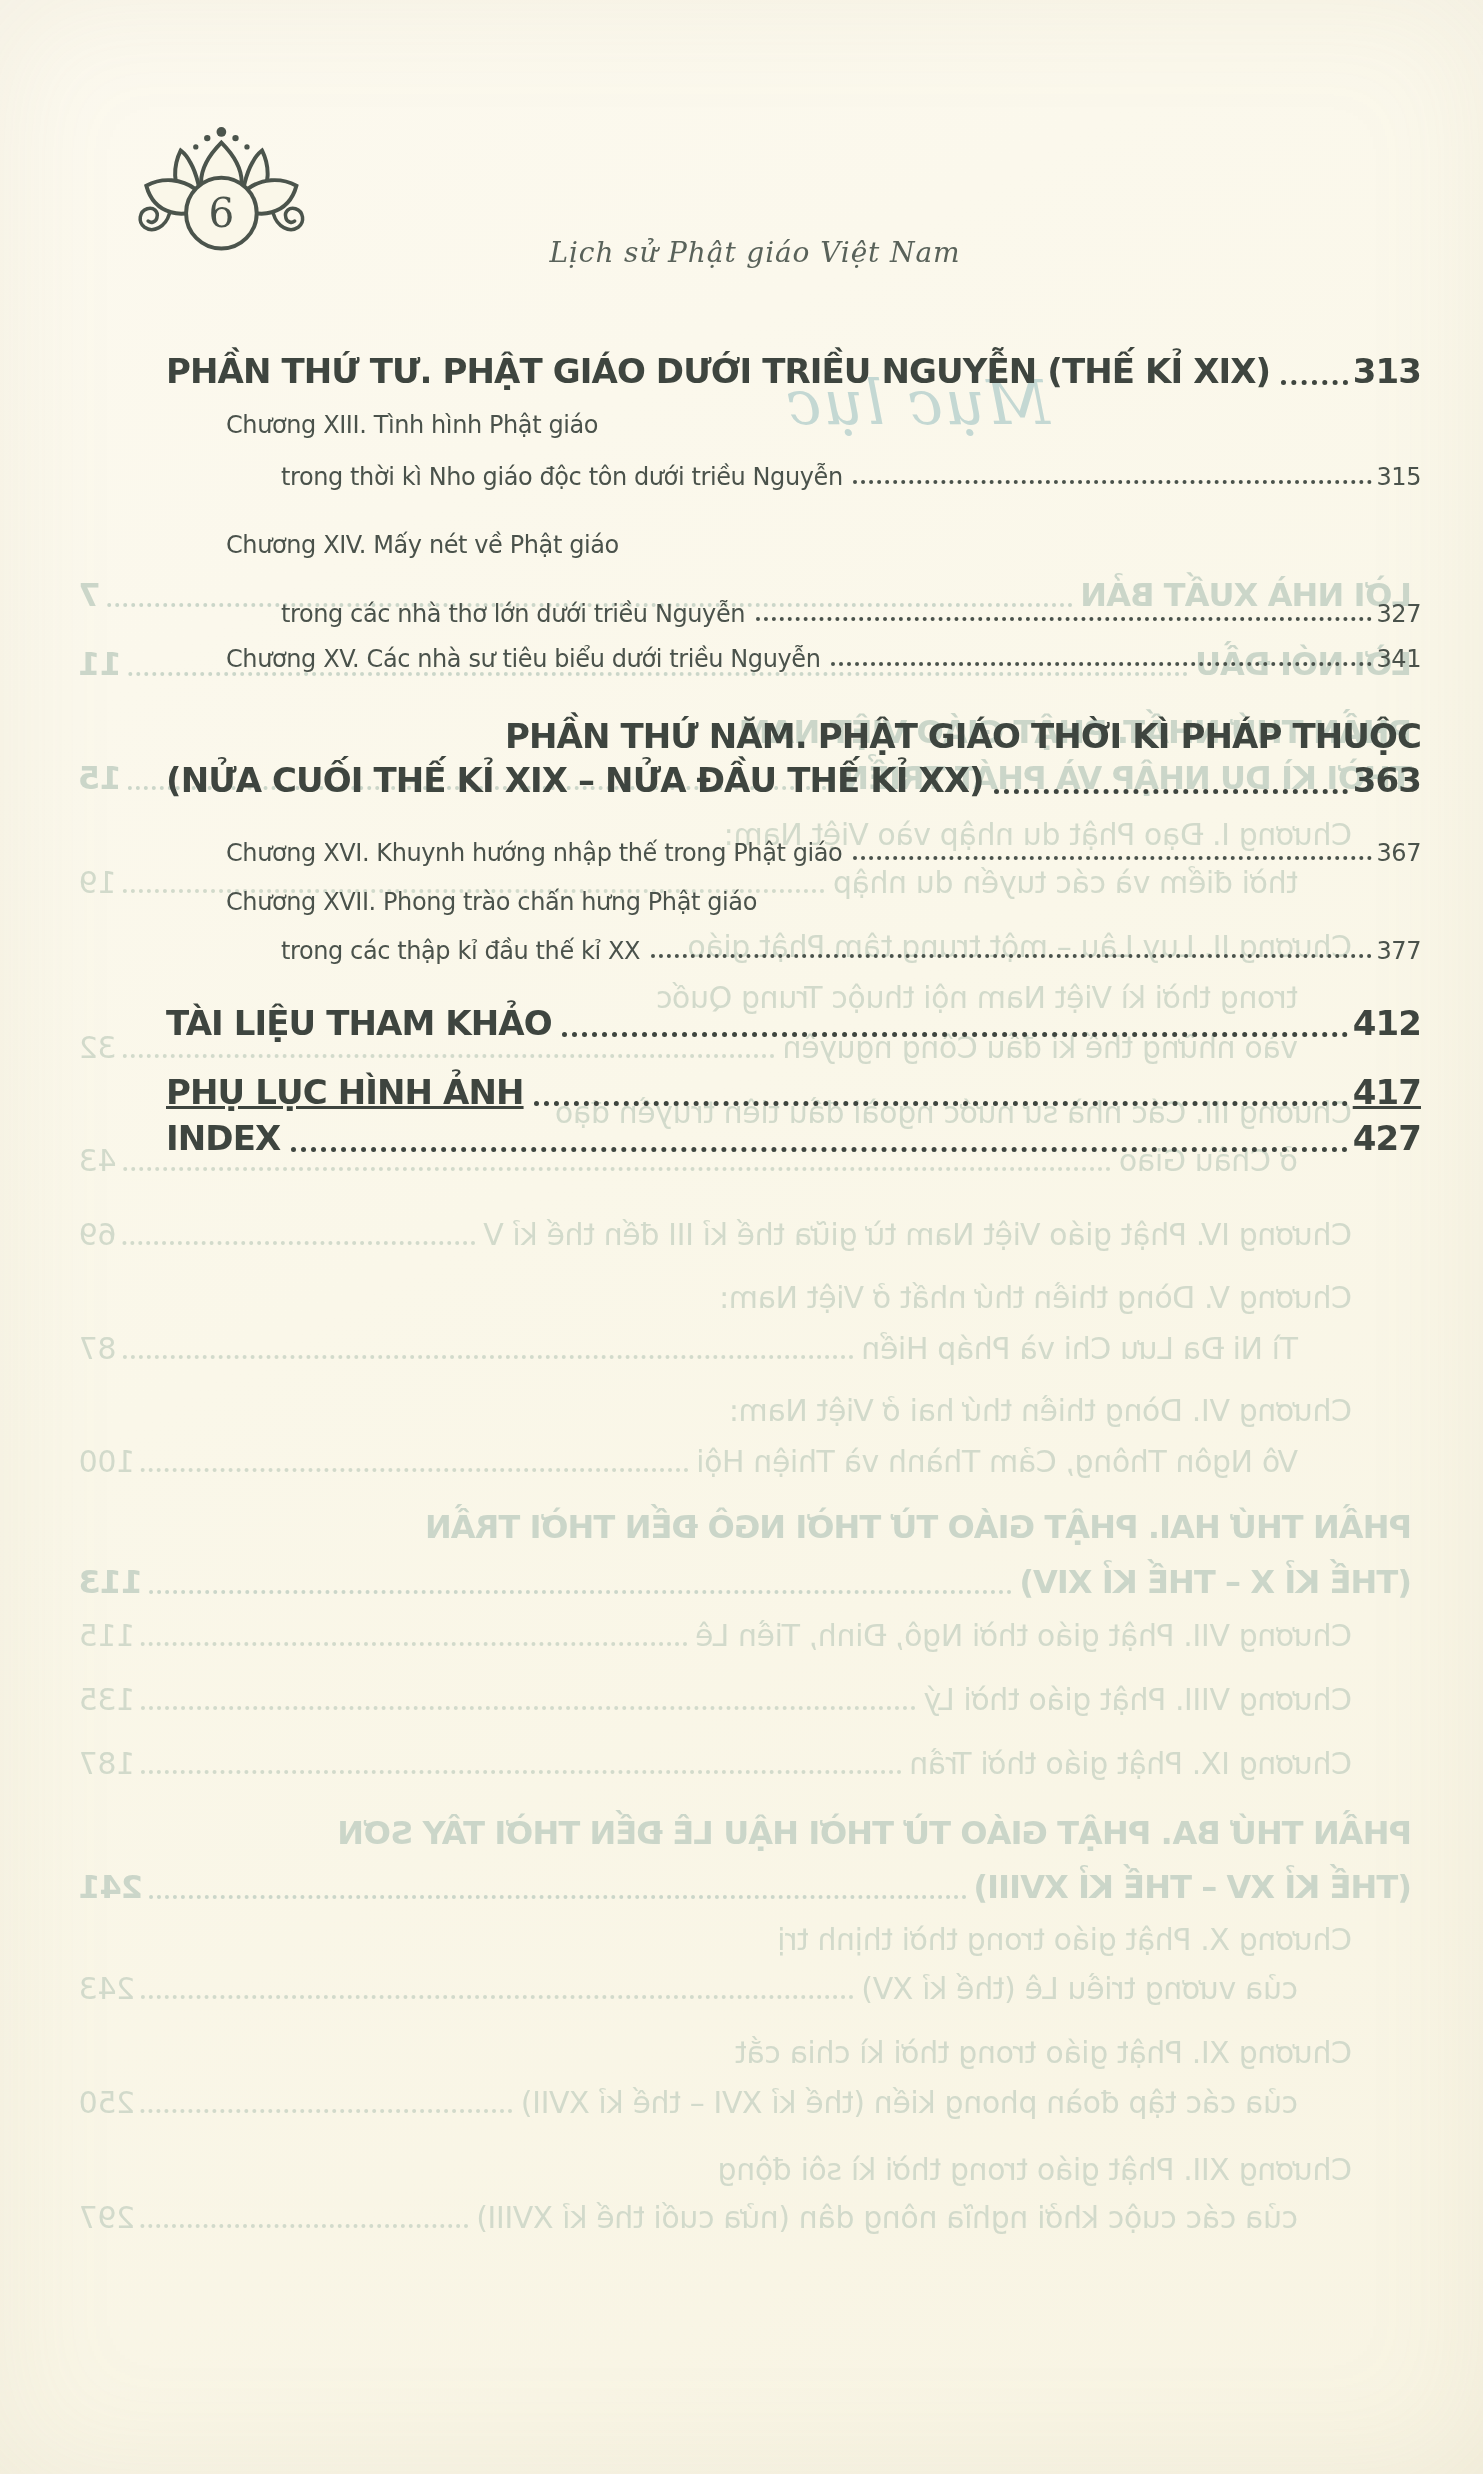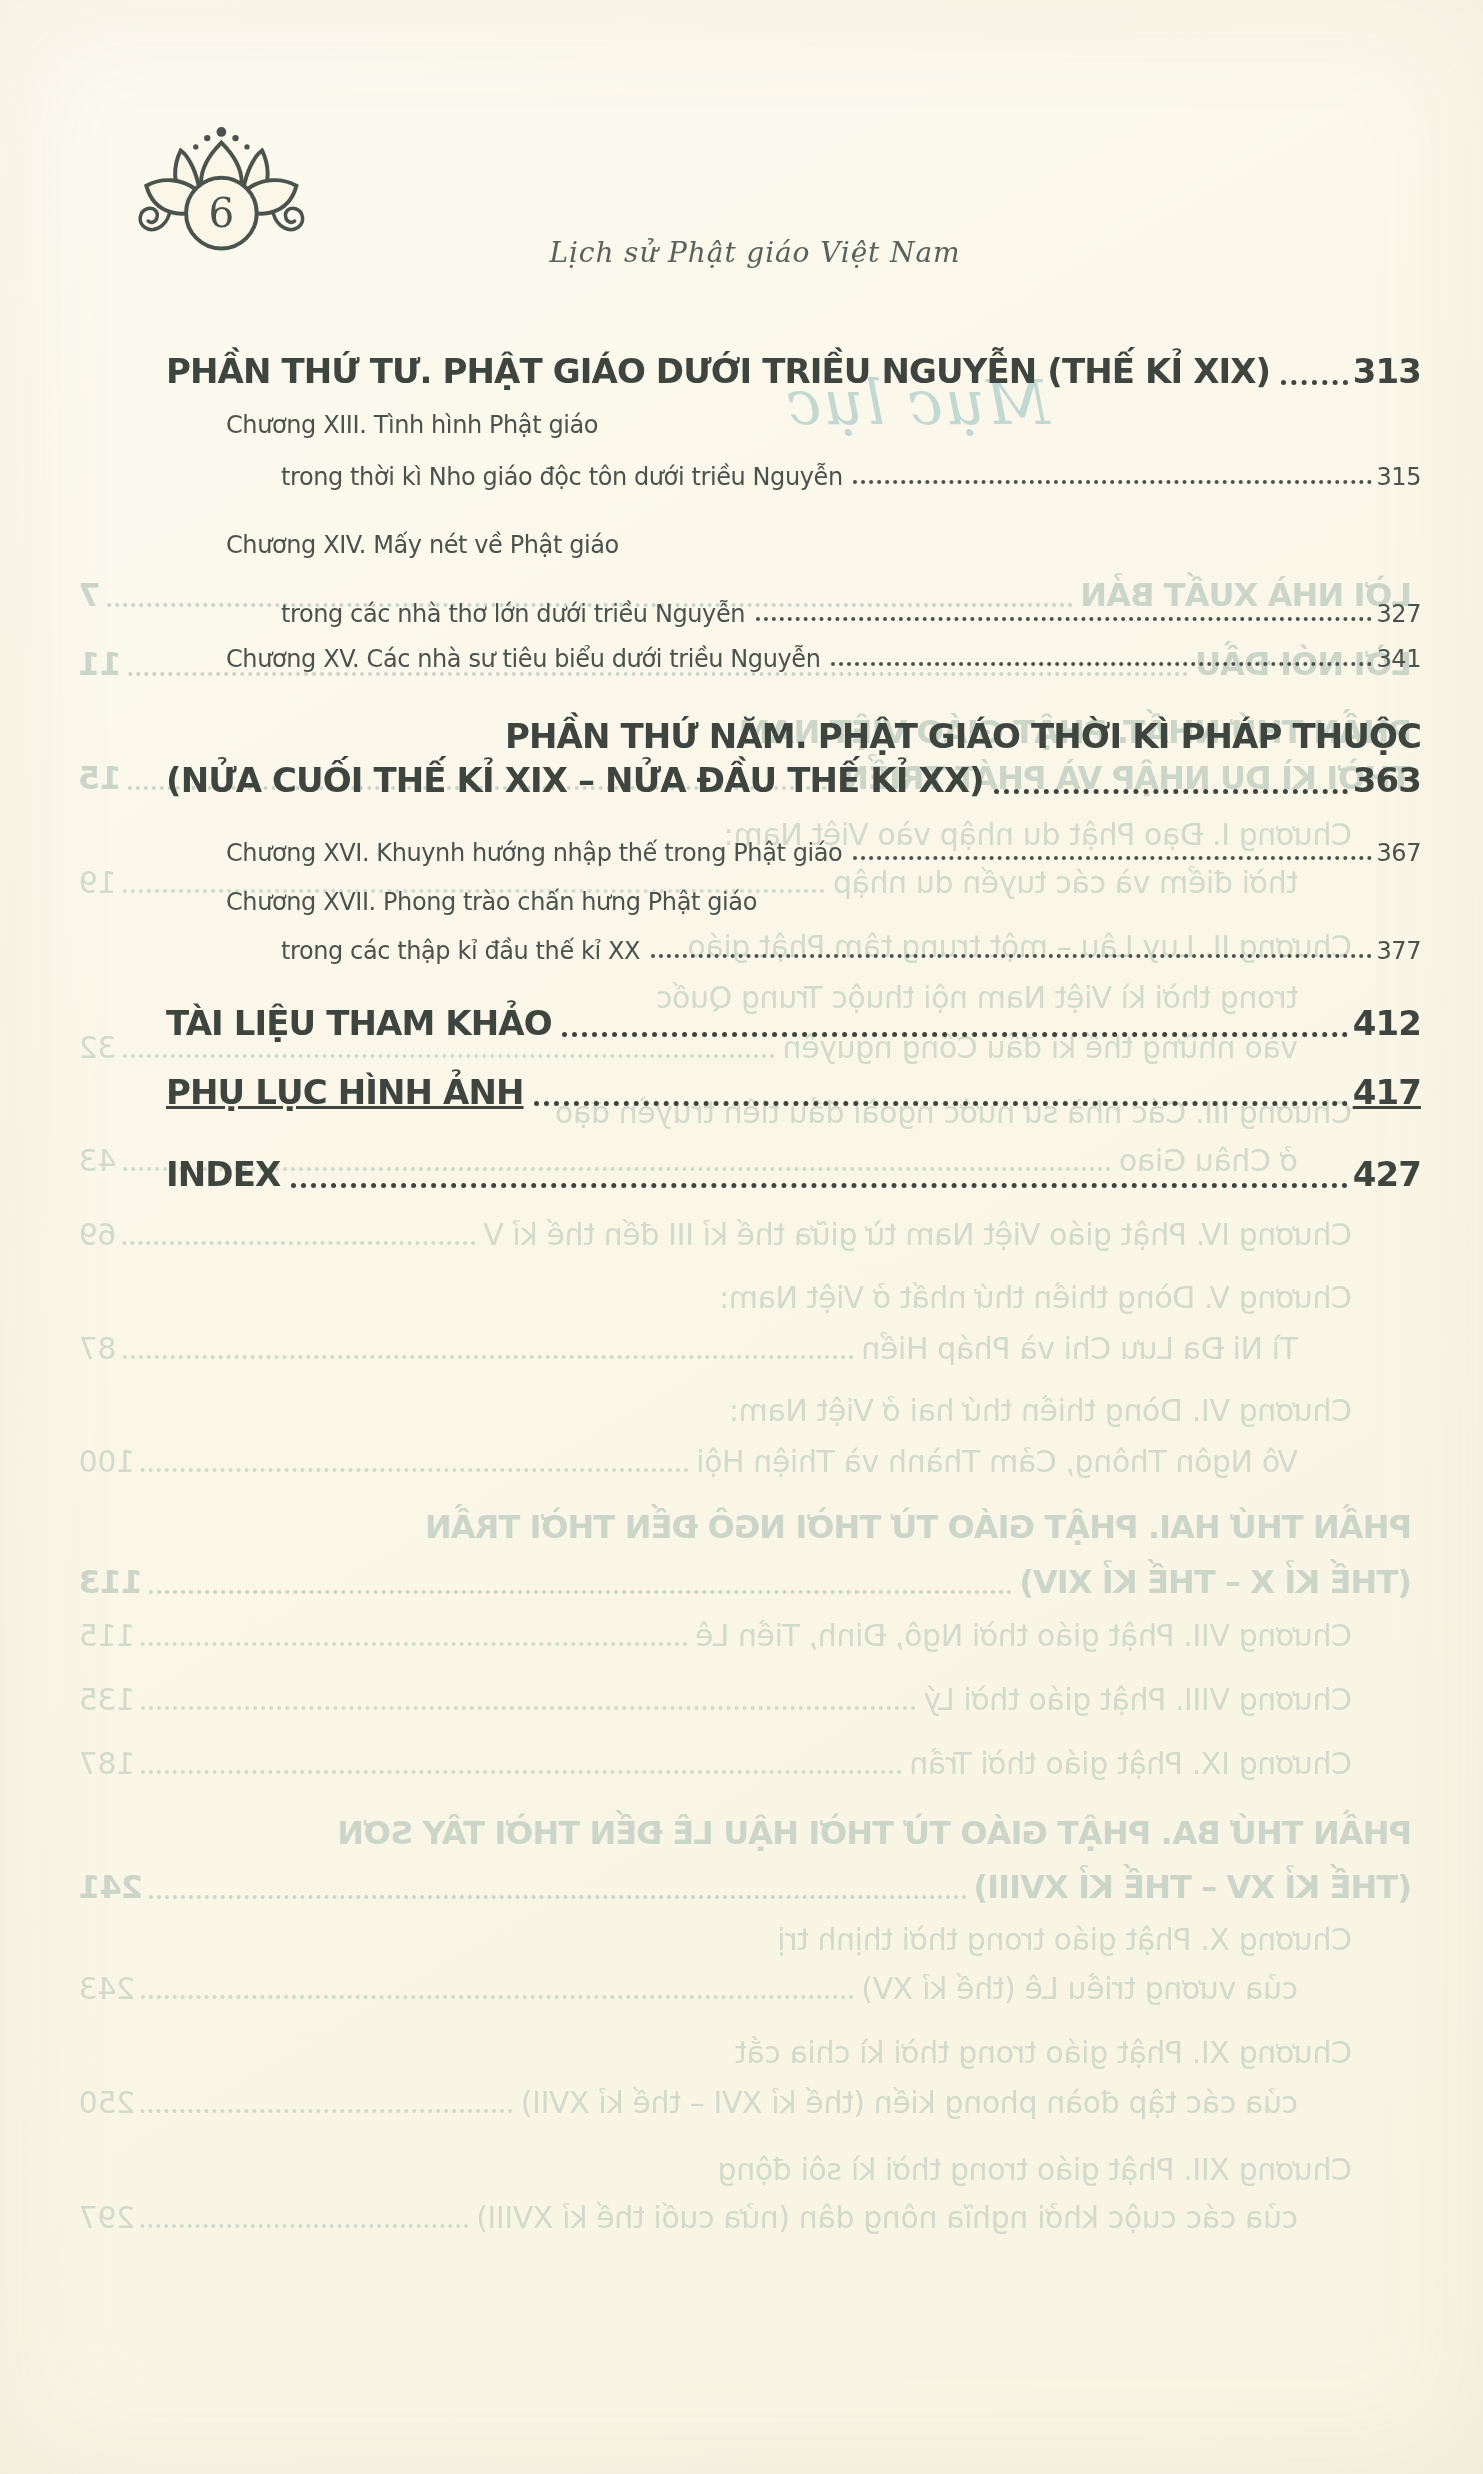--- a/index.html
+++ b/index.html
@@ -268,21 +268,21 @@
         <div class="row i0 b" style="top: 1003px;">
           <span>TÀI LIỆU THAM KHẢO</span>
           <span class="dots"></span>
           <span>412</span>
         </div>
         <div class="row i0 b" style="top: 1072px; text-decoration: underline;">
           <span>PHỤ LỤC HÌNH ẢNH</span>
           <span class="dots"></span>
           <span>417</span>
         </div>
-        <div class="row i0 b" style="top: 1118px; margin-top: 36px;">
+        <div class="row i0 b" style="top: 1118px;">
           <span>INDEX</span>
           <span class="dots"></span>
           <span>427</span>
         </div>
       </div>
   </div>
 
 </div>
 
 

